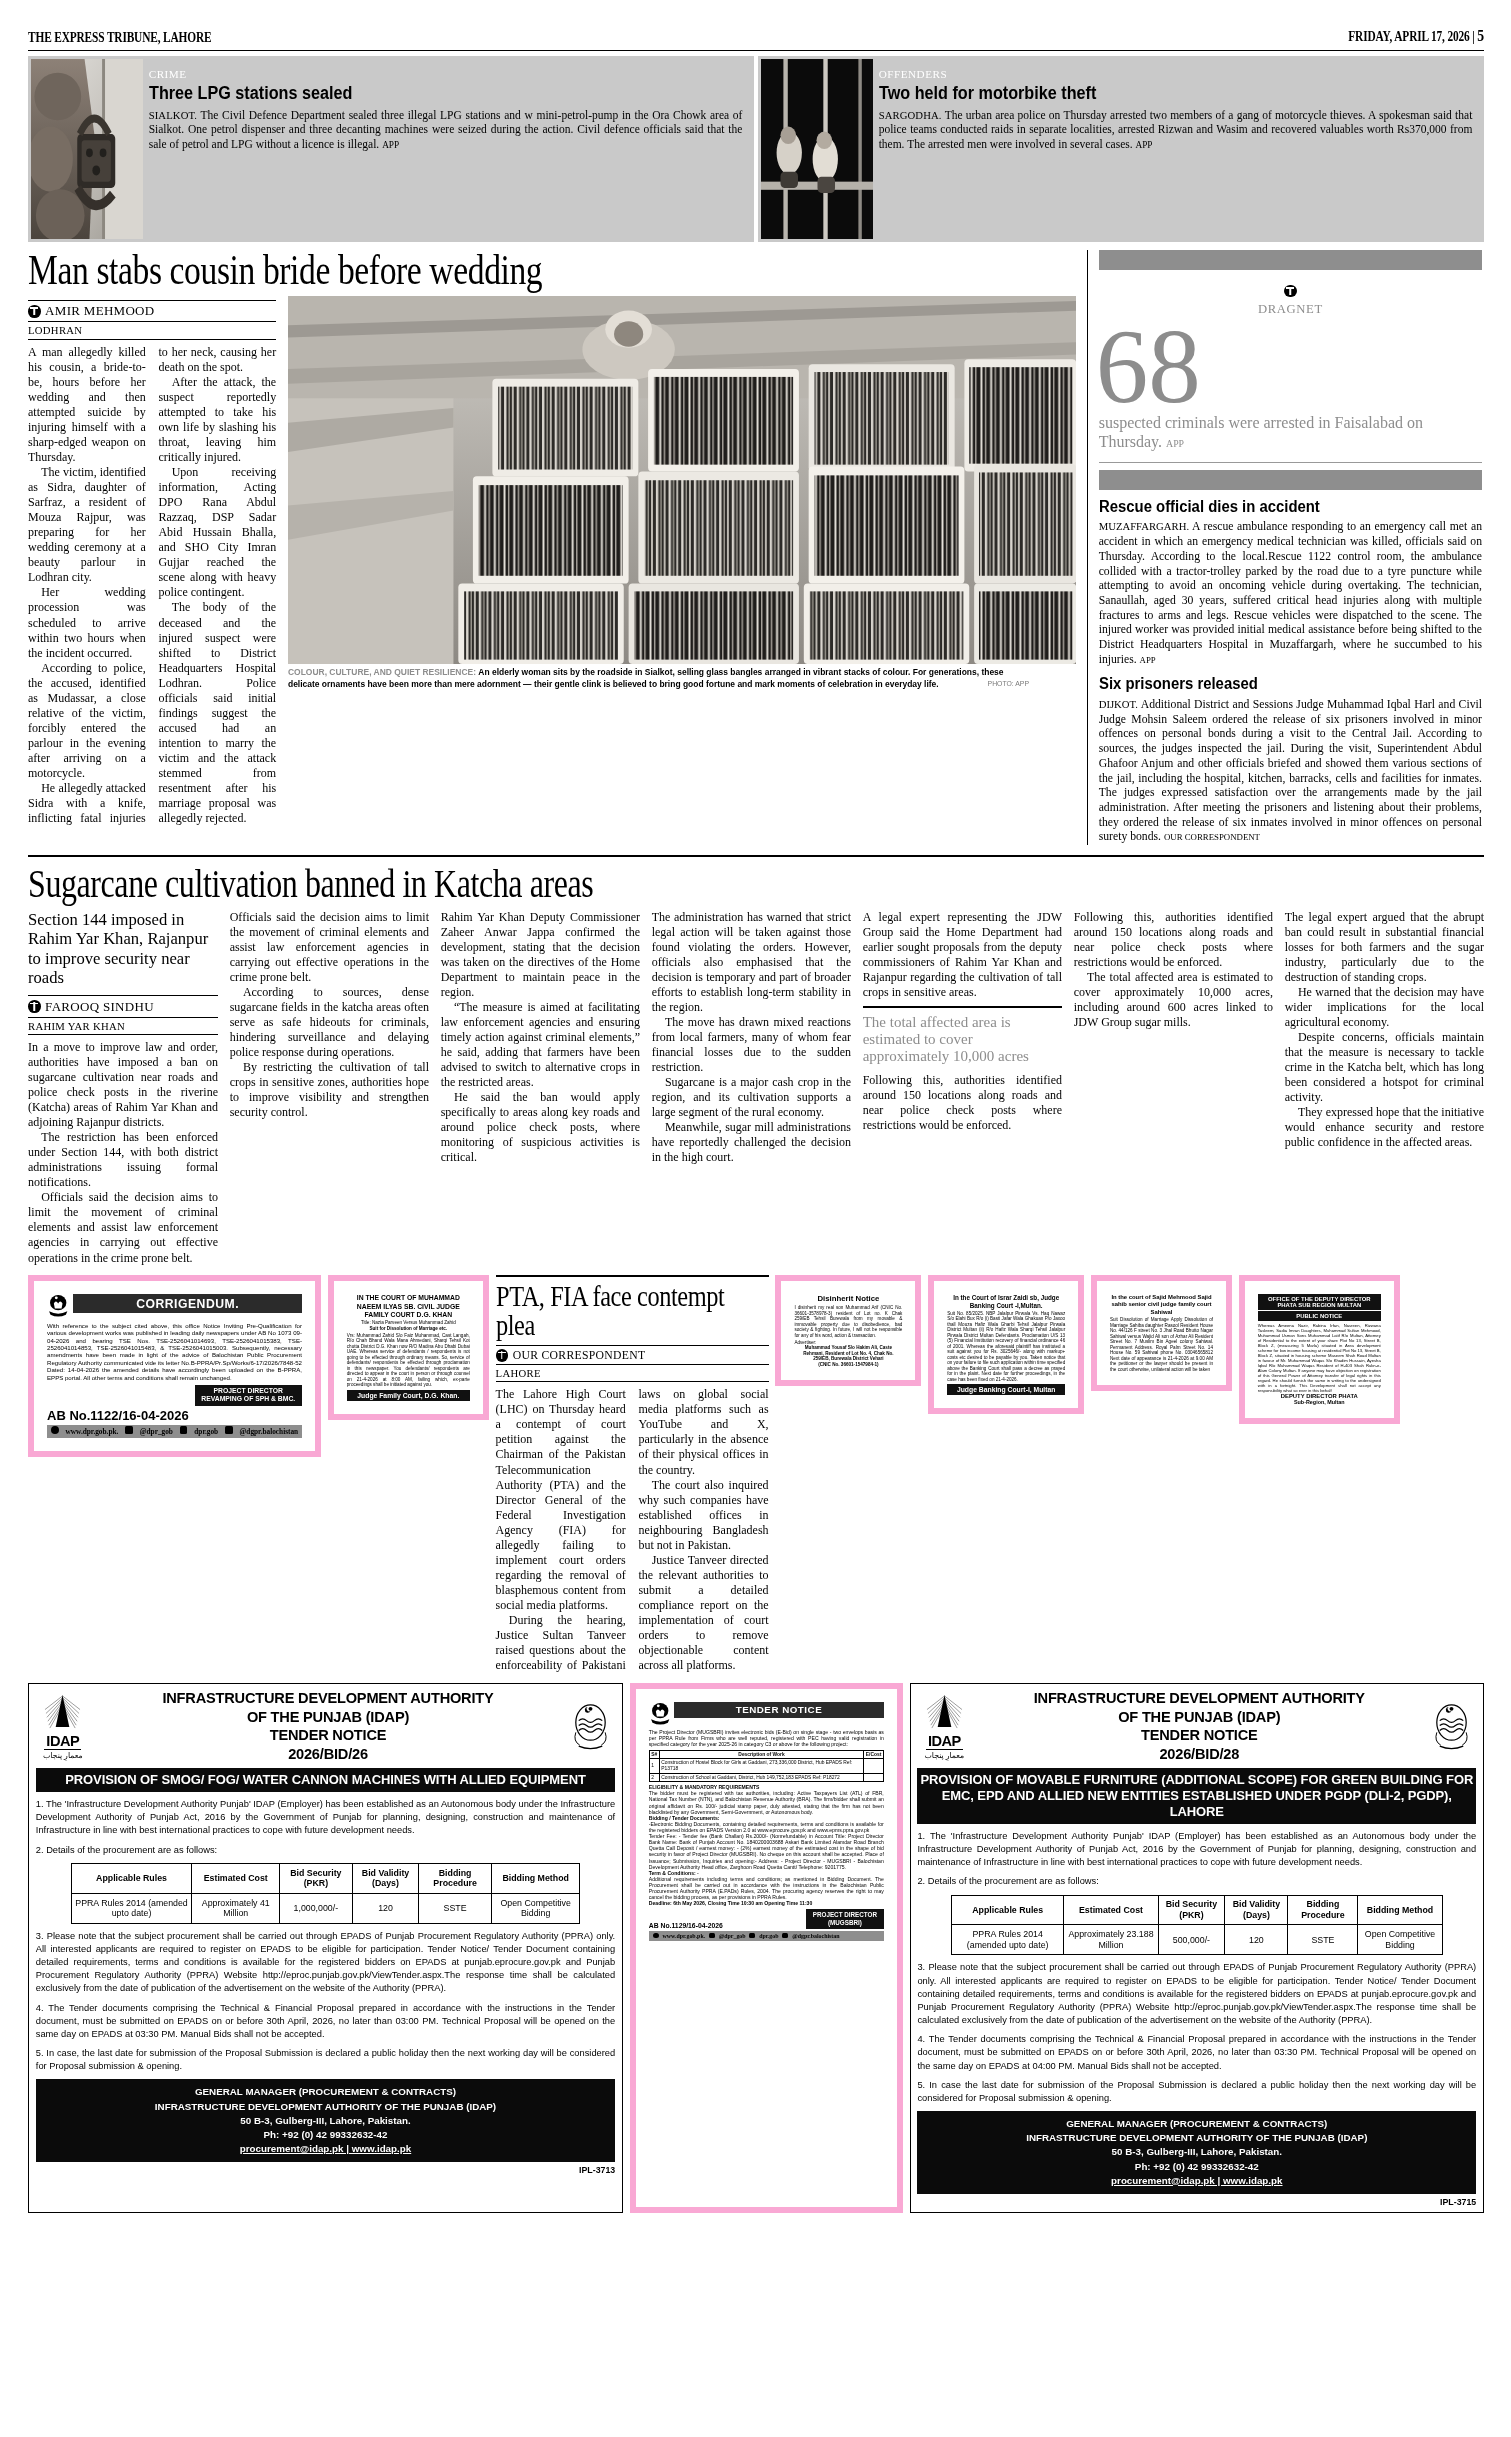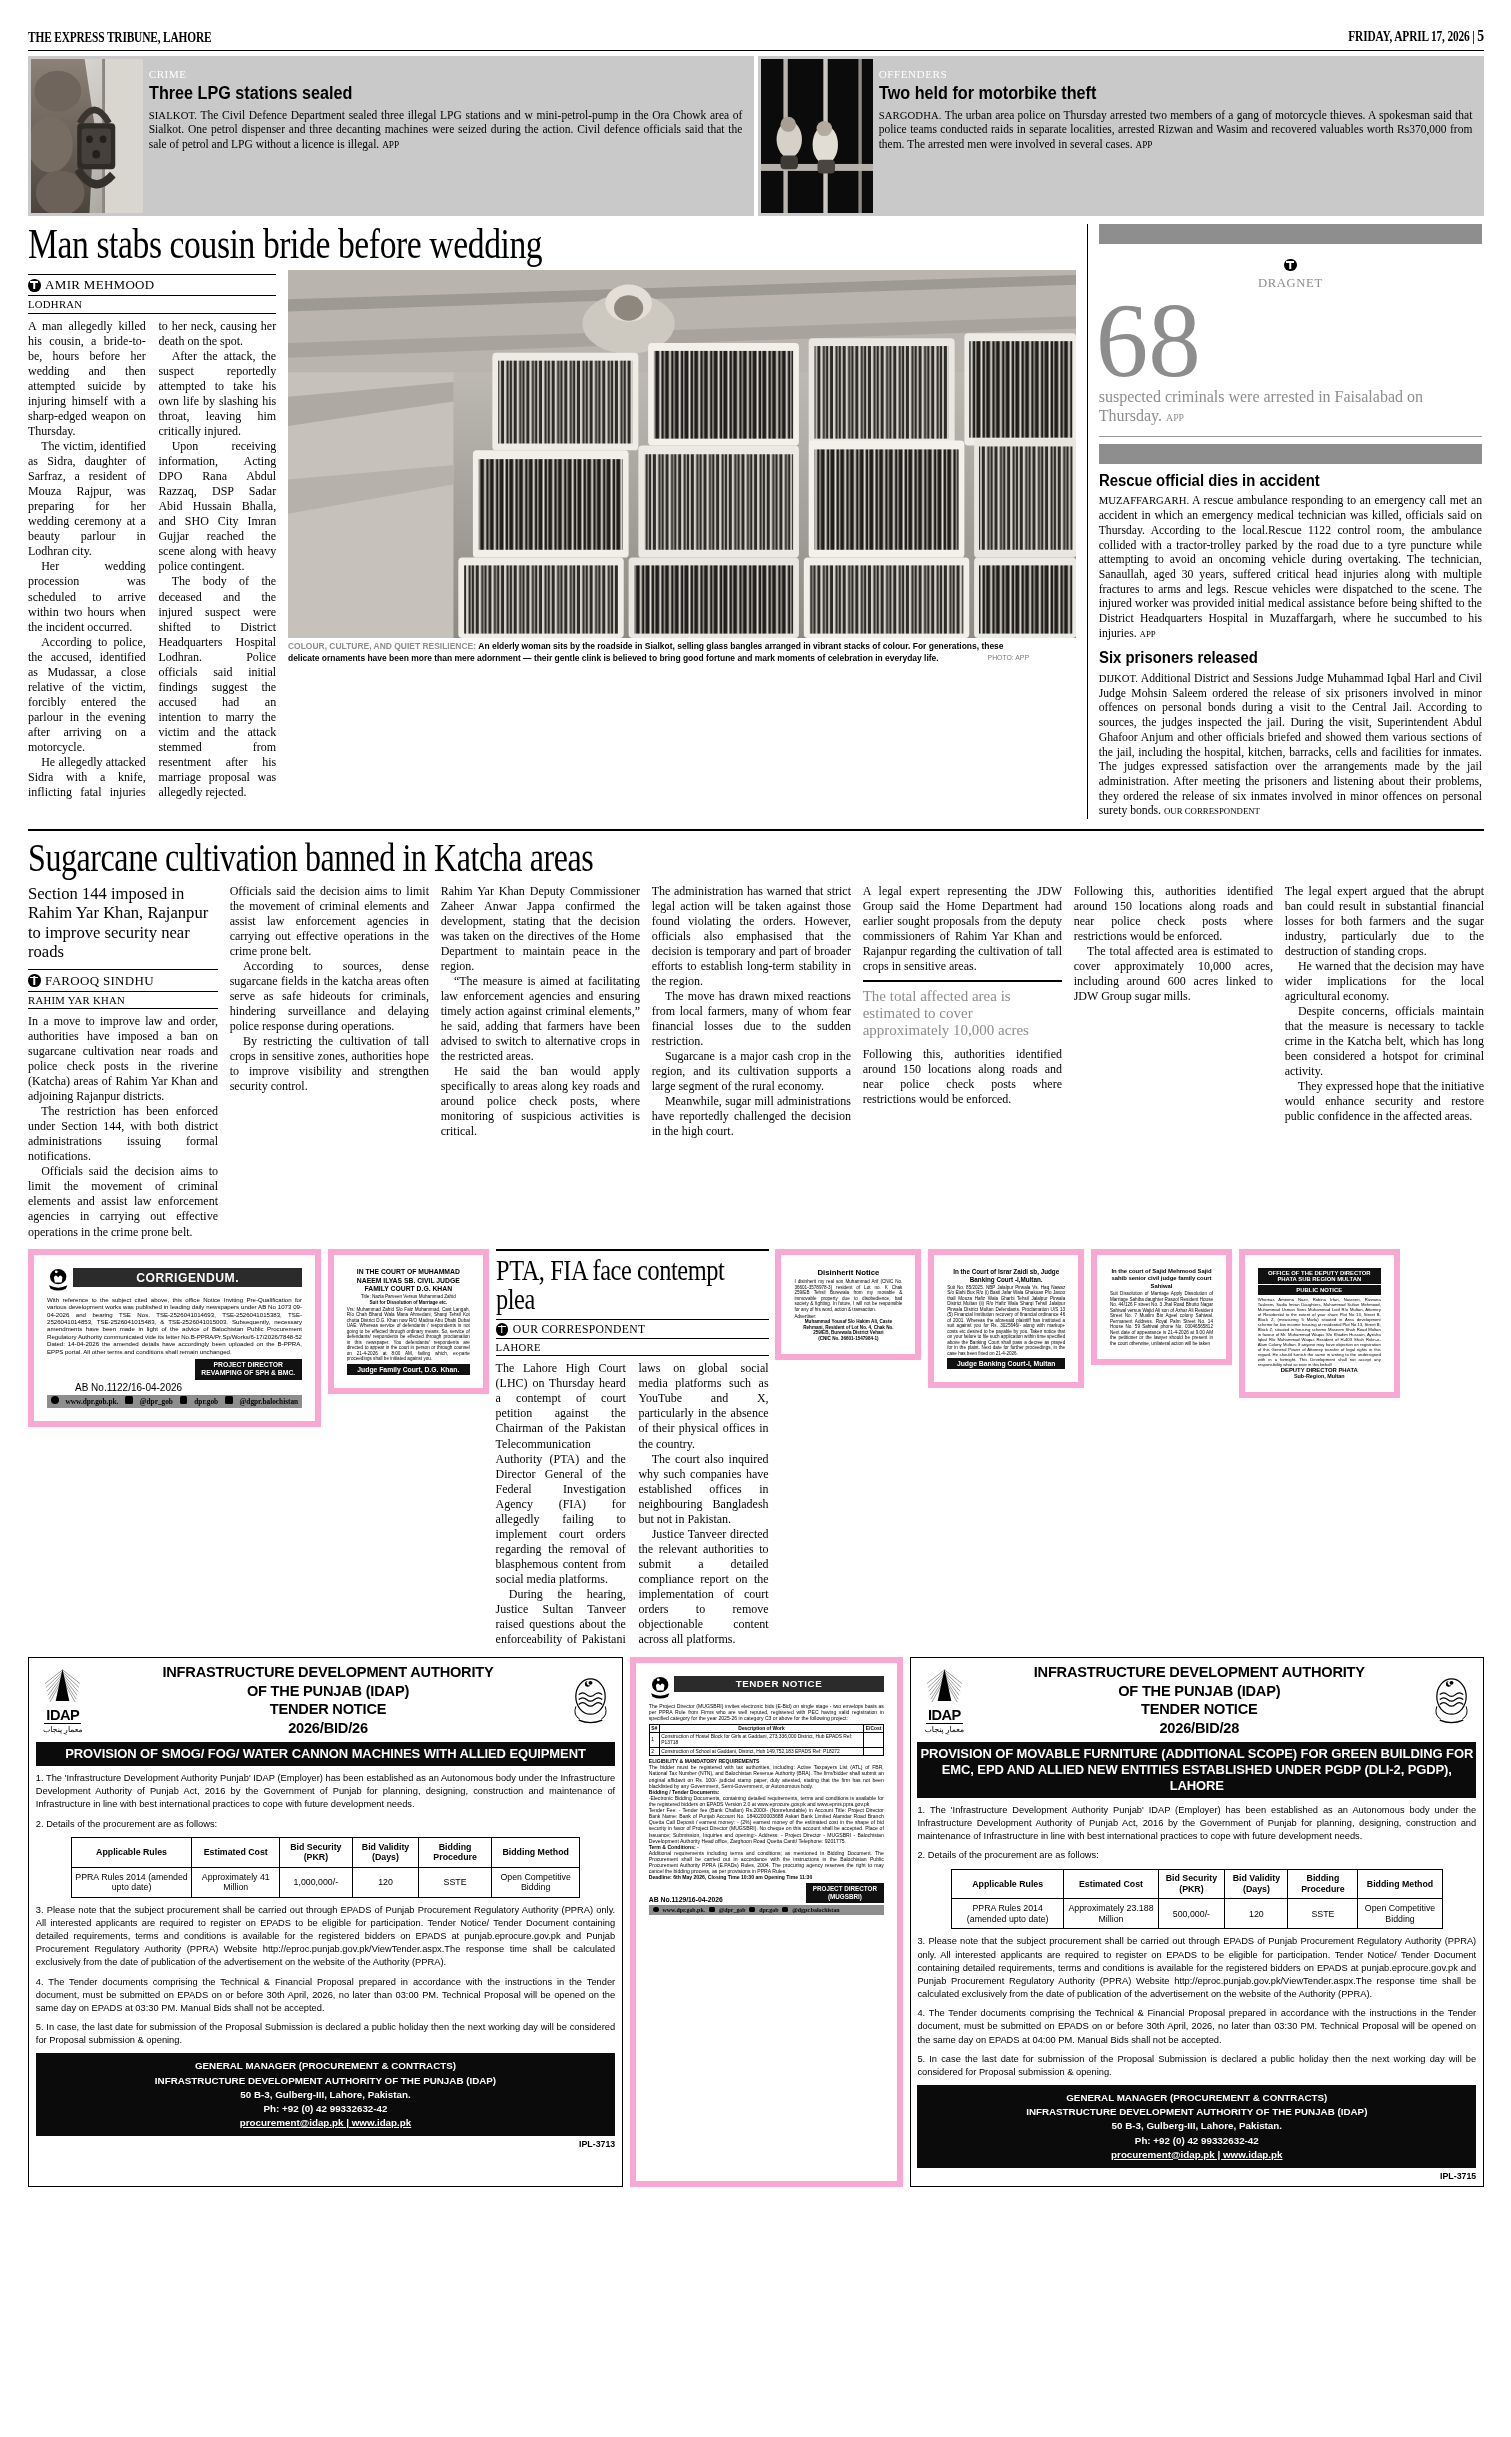--- a/index.html
+++ b/index.html
@@ -19,21 +19,21 @@
   .mast-left { font-family:"Liberation Serif", serif; font-weight:bold;
     font-size:14.6px; letter-spacing:-0.2px; transform:scaleX(0.78); transform-origin:left bottom; }
   .mast-right { font-family:"Liberation Serif", serif; font-weight:bold;
     font-size:14.6px; letter-spacing:-0.2px; transform:scaleX(0.78); transform-origin:right bottom; }
   .mast-right .pg { font-size:17.6px; }
   .rule-heavy { border-top:2px solid #000; }
   .rule-thin { border-top:0.7px solid #000; }
   .rule-hair { border-top:0.5px solid #999; }
 
   
-  .briefs { display:flex; gap:0; margin-top:4.9px; height:160px; }
+  .briefs { display:flex; gap:0; margin-top:4.9px; height:186px; }
   .brief { background:#c9c9c9; display:flex; flex:1; margin-right:3.9px; position:relative; }
   .brief:last-child { margin-right:0; }
   .brief-photo { width:112px; flex:0 0 112px; margin:2.9px; position:relative; overflow:hidden; }
   .brief-body { flex:1; padding:12.7px 11.7px 4.9px 2.9px; }
   .brief-kicker { color:#ffffff; font-family:"Liberation Serif", serif;
     font-size:11.2px; letter-spacing:0.5px; font-weight:normal; }
   .brief-head { font-family:"Liberation Sans", sans-serif; font-weight:bold;
     font-size:17.6px; line-height:1.08; margin:3.4px 0 4.9px 0; transform:scaleX(0.92);
     transform-origin:left; }
   .brief-text { font-size:11.5px; line-height:1.27; text-align:justify; }
@@ -481,21 +481,21 @@
         </div>
       </div>
       <div class="ad-sm" style="margin-top:2.4px;">With reference to the subject cited above, this office Notice Inviting Pre-Qualification for various development works was published in leading daily newspapers under AB No 1073 09-04-2026 and bearing TSE Nos. TSE-2526041014693, TSE-2526041015383, TSE-2526041014853, TSE-2526041015483, &amp; TSE-2526041015003. Subsequently, necessary amendments have been made in light of the advice of Balochistan Public Procurement Regulatory Authority communicated vide its letter No.B-PPRA/Pr.Sp/Works/6-17/2026/7848-52 Dated: 14-04-2026 the amended details have accordingly been uploaded on the B-PPRA, EPPS portal. All other terms and conditions shall remain unchanged.</div>
       <div style="display:flex; justify-content:flex-end; margin-top:3.9px;">
         <div style="background:#111;color:#fff;text-align:center;padding:2px 6.8px;
              font-family:'Liberation Sans',sans-serif;font-weight:bold;font-size:6.8px;line-height:1.25;">
           <div>PROJECT DIRECTOR</div>
           <div>REVAMPING OF SPH &amp; BMC.</div>
         </div>
       </div>
-      <div style="font-family:'Liberation Sans',sans-serif;font-weight:normal;font-size:10px;margin-top:2px;margin-left:28px;">AB No.1122/16-04-2026</div>
+      <div style="font-family:'Liberation Sans',sans-serif;font-weight:bold;font-size:13px;margin-top:2px;">AB No.1122/16-04-2026</div>
       <div class="social-bar">
         <span><span class="sq" style="border-radius:50%;"></span></span>
         <span>www.dpr.gob.pk.</span>
         <span><span class="sq"></span></span>
         <span>@dpr_gob</span>
         <span><span class="sq"></span></span>
         <span>dpr.gob</span>
         <span><span class="sq"></span></span>
         <span>@dgpr.balochistan</span>
       </div>

